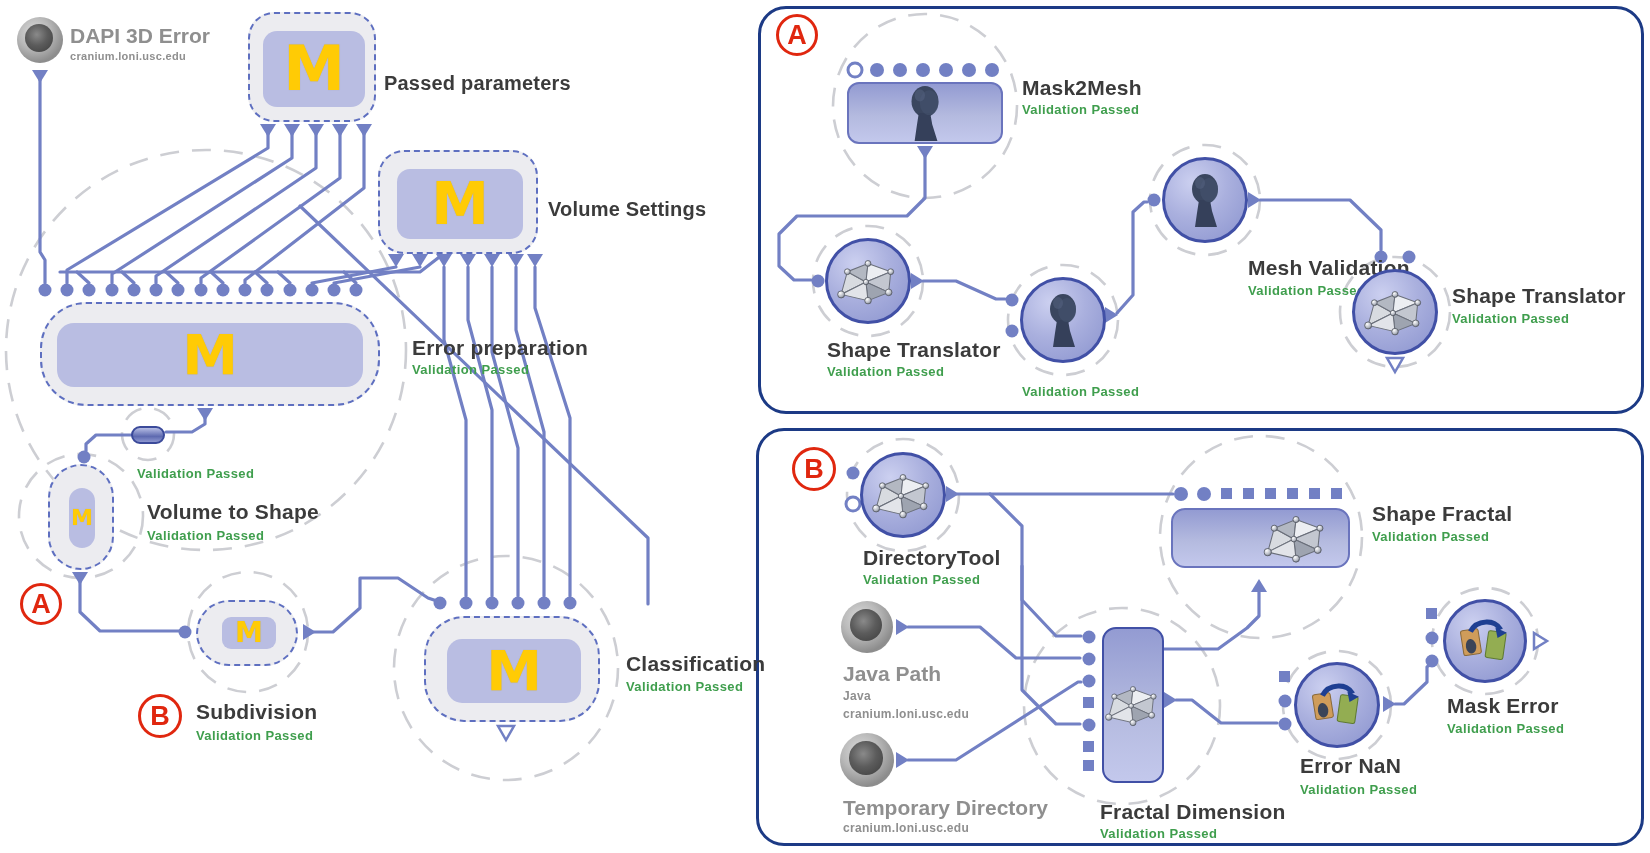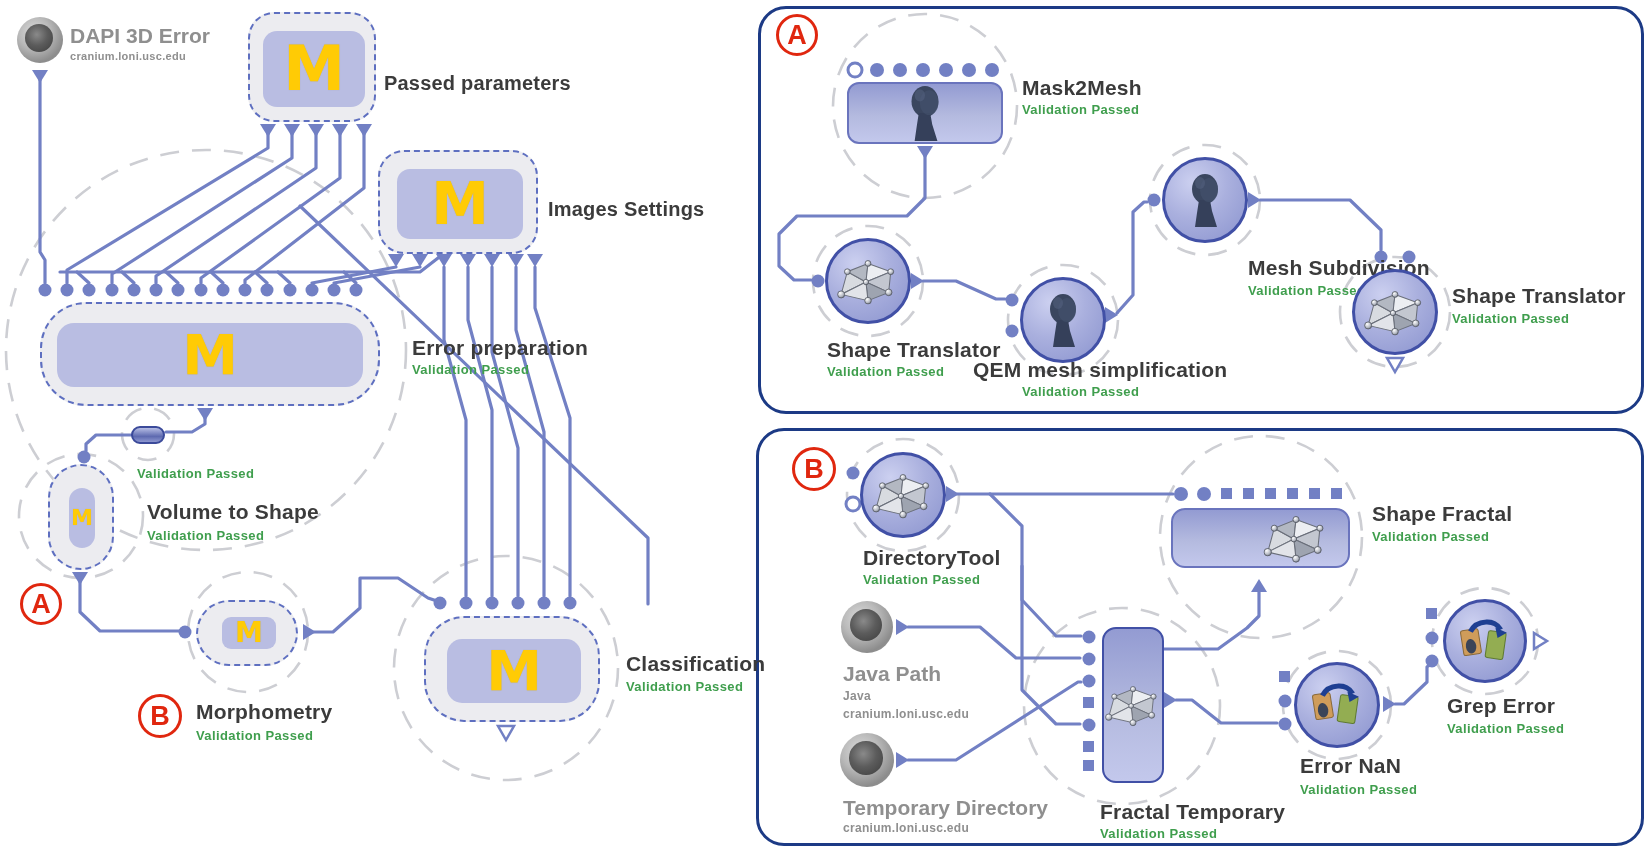--- a/index.html
+++ b/index.html
@@ -275,21 +275,21 @@
       <span class="blockm" style="font-size:62px">M</span>
     </div>
   </div>
   <div class="abs nodelabel" style="left:384px;top:72px">Passed parameters</div>
 
   <div class="abs module" style="left:378px;top:150px;width:160px;height:104px;border-radius:26px">
     <div class="minner" style="position:absolute;left:17px;top:17px;width:126px;height:70px;border-radius:13px">
       <span class="blockm" style="font-size:58px">M</span>
     </div>
   </div>
-  <div class="abs nodelabel" style="left:548px;top:198px">Images Settings</div>
+  <div class="abs nodelabel" style="left:548px;top:198px">Volume Settings</div>
 
   <div class="abs module" style="left:40px;top:302px;width:340px;height:104px;border-radius:46px">
     <div class="minner" style="position:absolute;left:15px;top:19px;width:306px;height:64px;border-radius:17px">
       <span class="blockm" style="font-size:56px">M</span>
     </div>
   </div>
   <div class="abs nodelabel biglabel" style="left:412px;top:336px">Error preparation</div>
   <div class="abs status" style="left:412px;top:362px">Validation Passed</div>
 
   <div class="abs pillnode" style="left:131px;top:426px;width:34px;height:18px"></div>
@@ -304,21 +304,21 @@
   <div class="abs status" style="left:147px;top:528px">Validation Passed</div>
 
   <div class="abs badge" style="left:20px;top:583px;width:42px;height:42px">A</div>
 
   <div class="abs module" style="left:196px;top:600px;width:102px;height:66px;border-radius:33px">
     <div class="minner" style="position:absolute;left:24px;top:15px;width:54px;height:32px;border-radius:9px">
       <span class="blockm" style="font-size:28px">M</span>
     </div>
   </div>
   <div class="abs badge" style="left:138px;top:694px;width:44px;height:44px">B</div>
-  <div class="abs nodelabel biglabel" style="left:196px;top:700px">Morphometry</div>
+  <div class="abs nodelabel biglabel" style="left:196px;top:700px">Subdivision</div>
   <div class="abs status" style="left:196px;top:728px">Validation Passed</div>
 
   <div class="abs module" style="left:424px;top:616px;width:176px;height:106px;border-radius:40px">
     <div class="minner" style="position:absolute;left:21px;top:21px;width:134px;height:64px;border-radius:15px">
       <span class="blockm" style="font-size:56px">M</span>
     </div>
   </div>
   <div class="abs nodelabel biglabel" style="left:626px;top:652px">Classification</div>
   <div class="abs status" style="left:626px;top:679px">Validation Passed</div>
 
@@ -338,29 +338,28 @@
       </svg>
   </div>
   <div class="abs nodelabel biglabel" style="left:827px;top:338px">Shape Translator</div>
   <div class="abs status" style="left:827px;top:364px">Validation Passed</div>
 
   <div class="abs cnode" style="left:1020px;top:277px;width:86px;height:86px">
     <svg width="40" height="54" viewBox="0 0 40 54">
         <use href="#icon-head"></use>
       </svg>
   </div>
-  <div class="abs nodelabel biglabel" style="left:973px;top:358px">QEM mesh simplification</div>
   <div class="abs status" style="left:1022px;top:384px">Validation Passed</div>
 
   <div class="abs cnode" style="left:1162px;top:157px;width:86px;height:86px">
     <svg width="40" height="54" viewBox="0 0 40 54">
         <use href="#icon-head"></use>
       </svg>
   </div>
-  <div class="abs nodelabel biglabel" style="left:1248px;top:256px">Mesh Subdivision</div>
+  <div class="abs nodelabel biglabel" style="left:1248px;top:256px">Mesh Validation</div>
   <div class="abs status" style="left:1248px;top:283px">Validation Passed</div>
 
   <div class="abs cnode" style="left:1352px;top:269px;width:86px;height:86px">
     <svg width="62" height="48" viewBox="0 0 60 46">
         <use href="#icon-mesh"></use>
       </svg>
   </div>
   <div class="abs nodelabel biglabel" style="left:1452px;top:284px">Shape Translator</div>
   <div class="abs status" style="left:1452px;top:311px">Validation Passed</div>
 
@@ -389,32 +388,32 @@
 
   <div class="abs sphere" style="left:840px;top:733px;width:54px;height:54px"></div>
   <div class="abs graylabel" style="left:843px;top:796px">Temporary Directory</div>
   <div class="abs grayhost" style="left:843px;top:821px;font-size:12px">cranium.loni.usc.edu</div>
 
   <div class="abs rnode" style="left:1102px;top:627px;width:62px;height:156px;border-radius:14px;border-color:#4150a6">
     <svg width="56" height="44" viewBox="0 0 60 46">
         <use href="#icon-mesh"></use>
       </svg>
   </div>
-  <div class="abs nodelabel biglabel" style="left:1100px;top:800px">Fractal Temporary</div>
+  <div class="abs nodelabel biglabel" style="left:1100px;top:800px">Fractal Dimension</div>
   <div class="abs status" style="left:1100px;top:826px">Validation Passed</div>
 
   <div class="abs cnode" style="left:1294px;top:662px;width:86px;height:86px">
     <svg width="50" height="44" viewBox="0 0 48 42">
         <use href="#icon-grep"></use>
       </svg>
   </div>
   <div class="abs nodelabel biglabel" style="left:1300px;top:754px">Error NaN</div>
   <div class="abs status" style="left:1300px;top:782px">Validation Passed</div>
 
   <div class="abs cnode" style="left:1443px;top:599px;width:84px;height:84px">
     <svg width="50" height="44" viewBox="0 0 48 42">
         <use href="#icon-grep"></use>
       </svg>
   </div>
-  <div class="abs nodelabel biglabel" style="left:1447px;top:694px">Grep Error</div>
+  <div class="abs nodelabel biglabel" style="left:1447px;top:694px">Mask Error</div>
   <div class="abs status" style="left:1447px;top:721px">Validation Passed</div>
 
 </div>
 
 </body></html>

